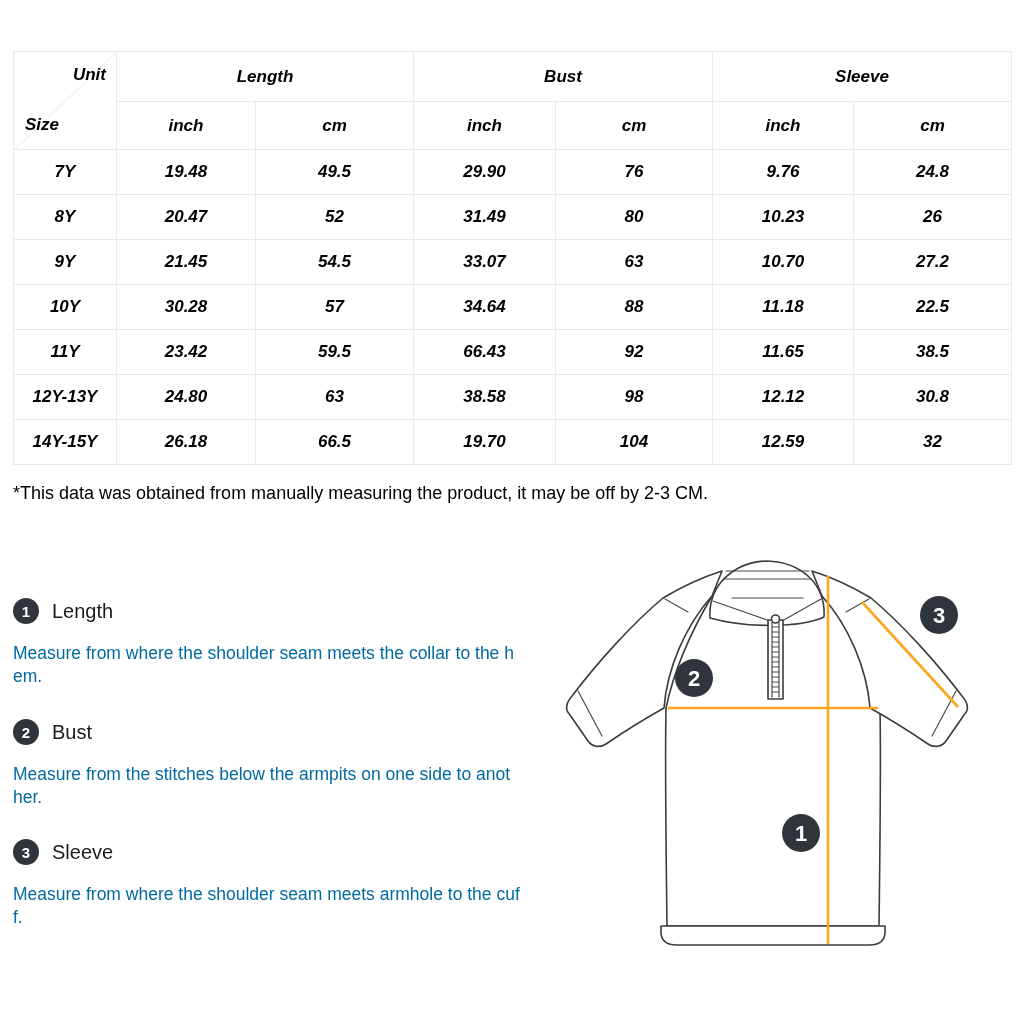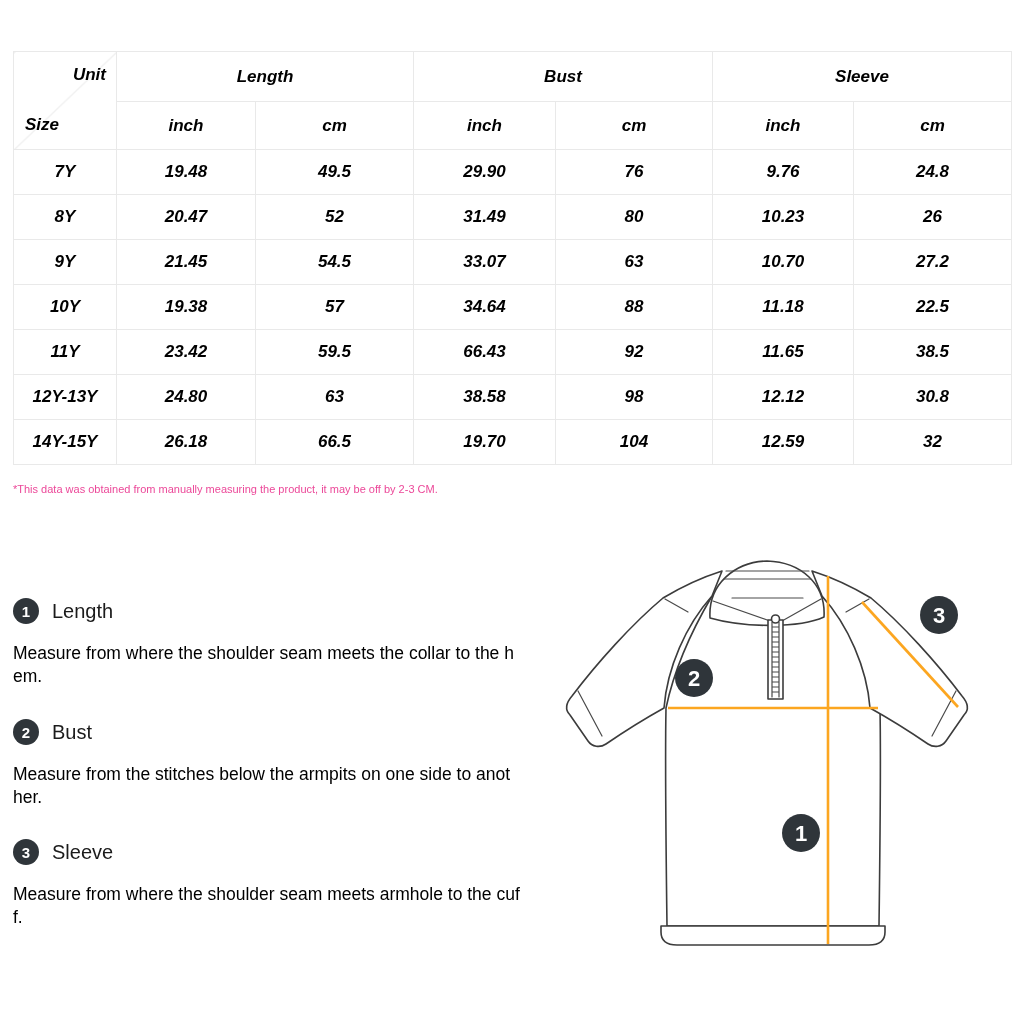--- a/index.html
+++ b/index.html
@@ -15,31 +15,31 @@
   tr.group-row th { height:49px; }
   tr.units-row th { height:47px; }
   table.size-chart tbody td { height:44px; }
 
   th.corner { position:relative;
     background:linear-gradient(to bottom right, #fff calc(50% - 0.7px), #e2e2e2 50%, #fff calc(50% + 0.7px));
   }
   th.corner .unit { position:absolute; top:13px; right:10px; }
   th.corner .size { position:absolute; bottom:14px; left:11px; }
 
-  .note { position:absolute; left:13px; top:483px; font-size:11px; color:#ec4899; }
+  .note { position:absolute; left:13px; top:483px; font-size:18px; color:#000000; }
 
   
   .howto-title { position:absolute; left:13px; top:537px; font-size:25.5px; font-weight:bold; color:#0d0d0d; letter-spacing:0.2px; }
 
   .item-head { position:absolute; left:13px; display:flex; align-items:center; gap:13px; }
   .item-badge { width:26px; height:26px; border-radius:50%; background:#2f353a; color:#fff;
     font-size:15px; font-weight:bold; display:flex; align-items:center; justify-content:center; flex:0 0 auto; }
   .item-label { font-size:20px; color:#1b1b1b; }
   .item-desc { position:absolute; left:13px; width:620px; font-size:17.5px; line-height:23px;
-    color:#000000; white-space:pre-line; }
+    color:#0369a1; white-space:pre-line; }
 
   .head-1 { top:598px; }  .desc-1 { top:642px; }
   .head-2 { top:719px; }  .desc-2 { top:763px; }
   .head-3 { top:839px; }  .desc-3 { top:883px; }
 
   
   .shirt-wrap { position:absolute; left:553px; top:550px; width:472px; height:474px; }
   .shirt-wrap svg { display:block; width:100%; height:100%; }
   .outline { fill:#ffffff; stroke:#3c3c3c; stroke-width:1.6; stroke-linejoin:round; stroke-linecap:round; }
   .detail  { fill:none; stroke:#4a4a4a; stroke-width:1.2; stroke-linecap:round; }
@@ -104,21 +104,21 @@
           <td>9Y</td>
           <td>21.45</td>
           <td>54.5</td>
           <td>33.07</td>
           <td>63</td>
           <td>10.70</td>
           <td>27.2</td>
         </tr>
         <tr>
           <td>10Y</td>
-          <td>19.38</td>
+          <td>30.28</td>
           <td>57</td>
           <td>34.64</td>
           <td>88</td>
           <td>11.18</td>
           <td>22.5</td>
         </tr>
         <tr>
           <td>11Y</td>
           <td>23.42</td>
           <td>59.5</td>

